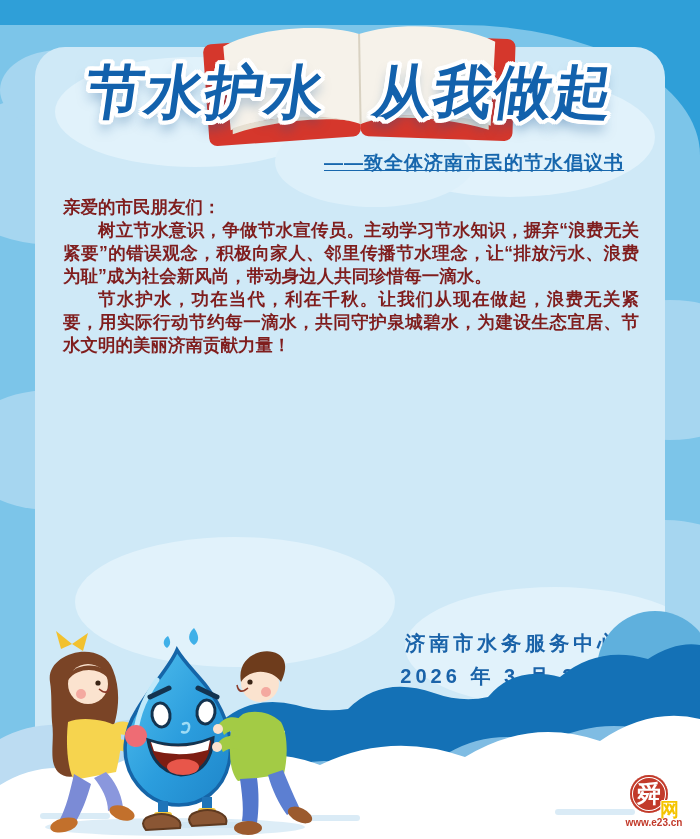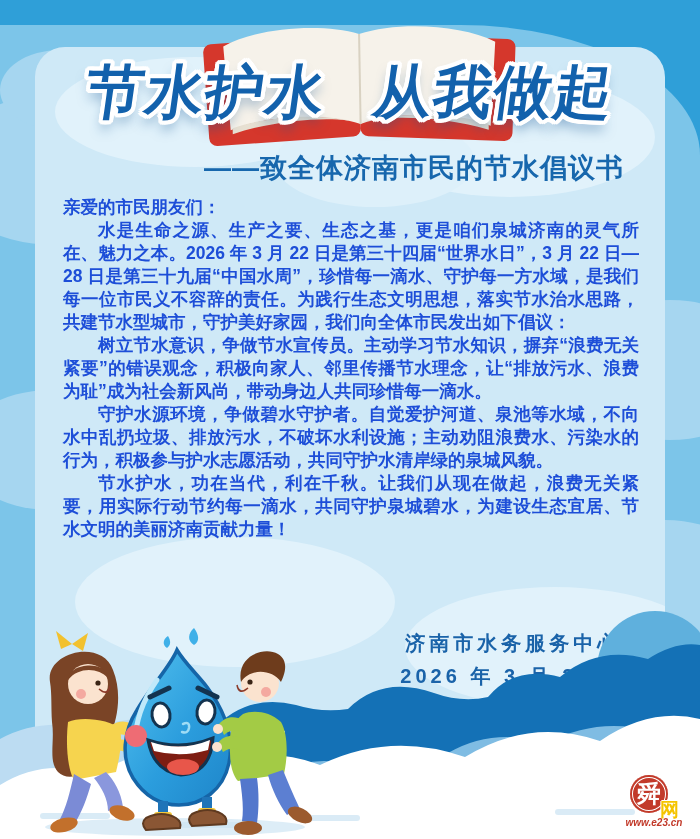--- a/index.html
+++ b/index.html
@@ -43,26 +43,26 @@
     text-shadow:
       4px 0 0 #fff,-4px 0 0 #fff,0 4px 0 #fff,0 -4px 0 #fff,
       3px 3px 0 #fff,-3px 3px 0 #fff,3px -3px 0 #fff,-3px -3px 0 #fff,
       4px 2px 0 #fff,-4px 2px 0 #fff,4px -2px 0 #fff,-4px -2px 0 #fff,
       2px 4px 0 #fff,-2px 4px 0 #fff,2px -4px 0 #fff,-2px -4px 0 #fff,
       0 9px 12px rgba(21,86,148,.5);
   }
   .title .t2{margin-left:30px;}
   .subtitle{
     position:absolute;right:76px;top:150px;
-    font-size:27px;font-weight:800;color:#1767ad;letter-spacing:1px;
+    font-size:19px;font-weight:800;color:#1767ad;letter-spacing:1px;text-decoration:underline;
   }
   
   .letter{
     position:absolute;left:63px;top:196px;width:576px;
-    font-size:17.5px;line-height:23px;font-weight:700;color:#1d4ed8;
+    font-size:17.5px;line-height:23px;font-weight:700;color:#7f1d1d;
     text-align:justify;
   }
   .letter p{margin:0;text-indent:2em;}
   .letter p.salutation{text-indent:0;}
   .signature{
     position:absolute;right:74px;top:627px;text-align:center;
     font-size:20px;font-weight:800;color:#1a63a9;letter-spacing:4px;line-height:33px;
   }
   
   .waves{position:absolute;left:0;bottom:0;width:700px;height:250px;}
@@ -74,21 +74,21 @@
     background:#c23a2a;color:#fff;font-weight:900;font-size:24px;
     display:flex;align-items:center;justify-content:center;
     box-shadow:inset 0 0 0 2px #c23a2a, inset 0 0 0 3px #ffffff;
   }
   .netchar{
     position:absolute;left:42px;top:22px;color:#f5c400;font-weight:900;font-size:19px;
     text-shadow:1px 0 0 #fff,-1px 0 0 #fff,0 1px 0 #fff,0 -1px 0 #fff;
   }
   .wurl{
     position:absolute;left:0px;top:42px;width:72px;text-align:center;
-    color:#c23a2a;font-weight:800;font-size:10px;font-style:italic;
+    color:#c23a2a;font-weight:800;font-size:10px;
   }
 </style>
 </head>
 <body>
 
 <div class="poster">
 
   <div class="sky-band"></div>
   <div class="sky-light"></div>
   <div class="cloud c1"></div>
@@ -120,23 +120,21 @@
   <div class="title">
     <span class="t1">节水护水</span>
     <span class="t2">从我做起</span>
   </div>
 
   <div class="subtitle">——致全体济南市民的节水倡议书</div>
 
   <div class="letter">
     <p class="salutation">亲爱的市民朋友们：</p>
     <div>
-        <p>水是生命之源、生产之要、生态之基，更是咱们泉城济南的灵气所在、魅力之本。2026 年 3 月 22 日是第三十四届“世界水日”，3 月 22 日—28 日是第三十九届“中国水周”，珍惜每一滴水、守护每一方水域，是我们每一位市民义不容辞的责任。为践行生态文明思想，落实节水治水思路，共建节水型城市，守护美好家园，我们向全体市民发出如下倡议：</p>
         <p>树立节水意识，争做节水宣传员。主动学习节水知识，摒弃“浪费无关紧要”的错误观念，积极向家人、邻里传播节水理念，让“排放污水、浪费为耻”成为社会新风尚，带动身边人共同珍惜每一滴水。</p>
-        <p>守护水源环境，争做碧水守护者。自觉爱护河道、泉池等水域，不向水中乱扔垃圾、排放污水，不破坏水利设施；主动劝阻浪费水、污染水的行为，积极参与护水志愿活动，共同守护水清岸绿的泉城风貌。</p>
         <p>节水护水，功在当代，利在千秋。让我们从现在做起，浪费无关紧要，用实际行动节约每一滴水，共同守护泉城碧水，为建设生态宜居、节水文明的美丽济南贡献力量！</p>
       </div>
   </div>
 
   <div class="signature">
     <div>济南市水务服务中心</div>
     <div>2026 年 3 月 22 日</div>
   </div>
 
   <svg class="waves" viewBox="0 0 700 250">

